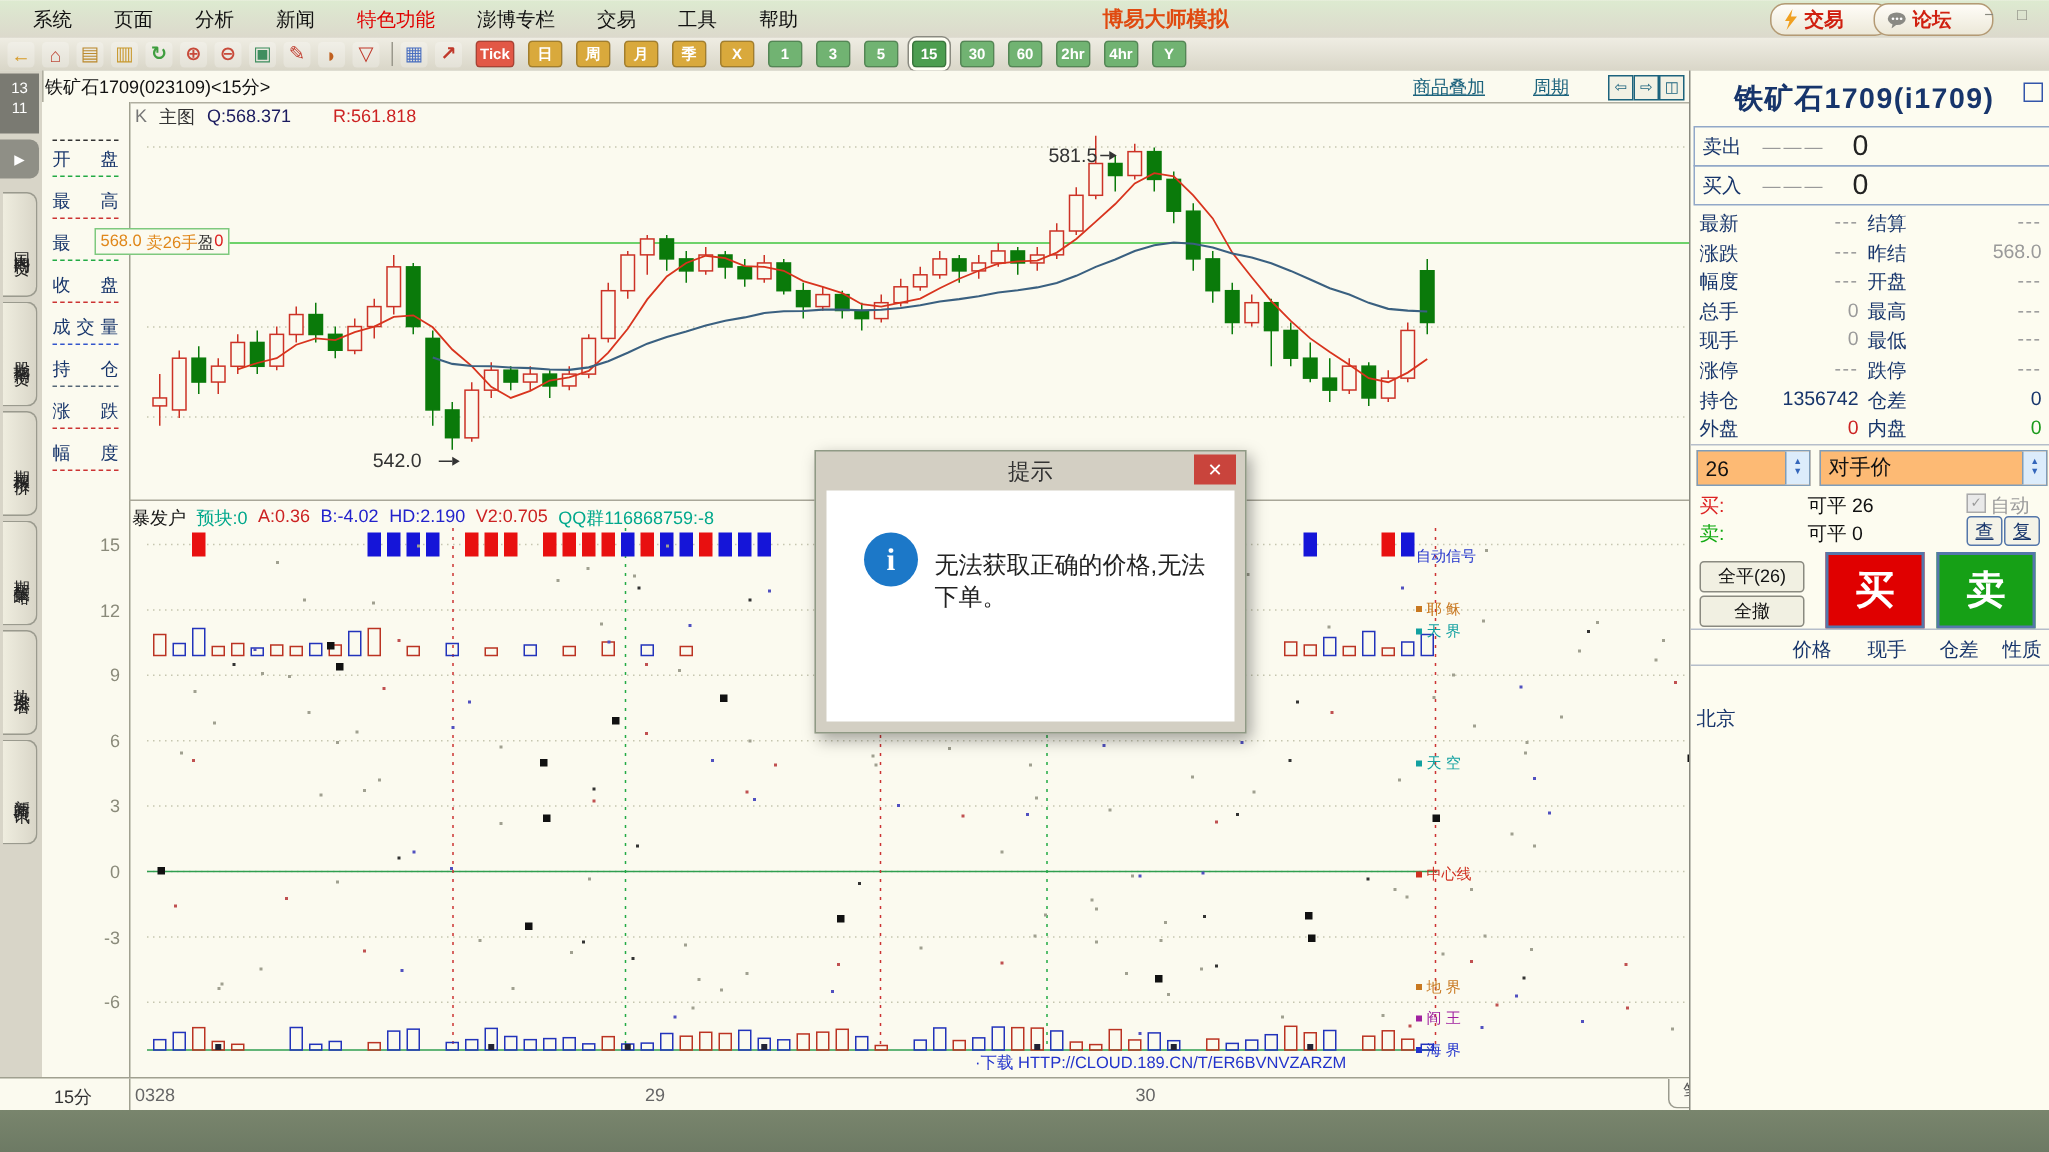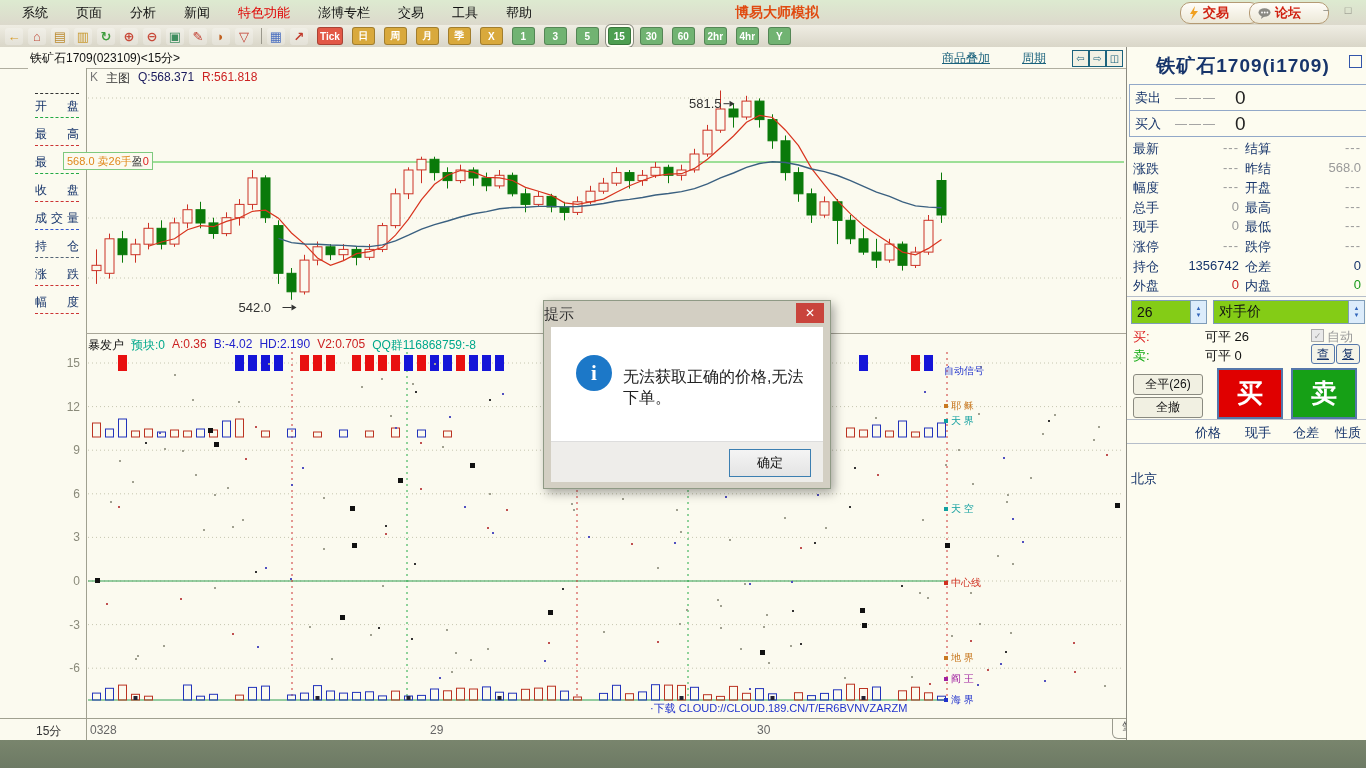--- a/index.html
+++ b/index.html
@@ -37,21 +37,21 @@
              display:flex;align-items:center;justify-content:center;font-size:9px;}
   .vtab{position:absolute;left:2px;width:22px;height:68px;border:1px solid #9a9a8e;border-left:none;border-radius:0 7px 7px 0;
         background:linear-gradient(90deg,#efeddf,#d9d6c8);writing-mode:vertical-rl;text-orientation:upright;
         display:flex;align-items:center;justify-content:center;font-size:11px;color:#222;letter-spacing:2px;}
   
   #leftpanel{left:28px;top:68px;width:58px;height:650px;background:#fbfaef;border-right:1px solid #a0a090;}
   .fdash{position:absolute;left:7px;width:44px;border-top:1px dashed #333;height:0;}
   .flab{position:absolute;left:7px;width:44px;display:flex;justify-content:space-between;font-size:12px;color:#17356b;}
   .ytick{position:absolute;left:2px;width:50px;text-align:right;color:#8a8a7a;font-size:12px;}
   
-  #chart-main,#chart-lower{background:transparent;}
+  #chart-main,#chart-lower{background:transparent;padding-left:10px;}
   #legend{left:90px;top:70px;display:flex;gap:8px;font-size:12px;}
   #marker{left:63px;top:152px;height:16px;border:1px solid #7ec97e;background:#fbfaef;font-size:11px;
           display:flex;align-items:center;padding:0 3px;z-index:3;}
   #divider-mid{left:86px;top:333px;width:1040px;height:1px;background:#a8a698;}
   #lower-header{left:88px;top:337px;display:flex;gap:7px;font-size:12px;z-index:2;}
   .rlab{position:absolute;font-size:10px;z-index:2;display:flex;align-items:center;gap:3px;justify-content:center;}
   .rlab .bt{width:4px;height:4px;display:inline-block;}
   #dl-text{left:650px;top:701px;font-size:11px;color:#2233cc;z-index:2;}
   
   #xaxis{left:0;top:718px;width:1126px;height:22px;background:#fbfaef;border-top:1px solid #a0a090;}
@@ -65,37 +65,37 @@
   #qtitle{left:0;top:6px;width:232px;text-align:center;font-size:19px;font-weight:bold;color:#17356b;letter-spacing:1px;}
   #qicon{left:222px;top:8px;width:11px;height:11px;border:1px solid #3355aa;background:#fdfcf0;}
   .qbox{position:absolute;left:2px;width:236px;height:25px;border:1px solid #92a8c8;display:flex;align-items:center;}
   .qbox .ql{margin-left:5px;font-size:13px;color:#17356b;width:40px;}
   .qbox .qd{color:#9a9a9a;letter-spacing:2px;width:60px;}
   .qbox .qv{font-size:19px;color:#222;}
   .grow{position:absolute;left:0;width:240px;height:19px;font-size:13px;}
   .grow span{position:absolute;top:1px;}
   .glab{color:#17356b;}
   .hline{position:absolute;left:0;width:240px;height:1px;background:#b6beca;}
-  .spinbox{position:absolute;height:22px;background:#84cc16;border:1px solid #7f9db9;display:flex;align-items:center;}
+  .spinbox{position:absolute;height:22px;background:#fdba74;border:1px solid #7f9db9;display:flex;align-items:center;}
   .spinbox .val{flex:1;padding-left:5px;font-size:14px;color:#111;}
   .spinner{width:15px;height:100%;background:#dcecfb;border-left:1px solid #7f9db9;display:flex;flex-direction:column;
            align-items:center;justify-content:center;font-size:6px;color:#3366bb;line-height:7px;}
   .smallbtn{position:absolute;width:22px;height:18px;border:1px solid #5577aa;border-radius:3px;background:#f4f3e8;
             font-size:12px;color:#17356b;display:flex;align-items:center;justify-content:center;text-decoration:underline;}
   .medbtn{position:absolute;width:68px;height:19px;border:1px solid #8a8a80;border-radius:3px;background:#f1f0e2;
           font-size:12px;color:#111;display:flex;align-items:center;justify-content:center;}
   .bigbtn{position:absolute;width:62px;height:47px;border:2px solid #5577aa;color:#fff;font-size:26px;font-weight:bold;
           display:flex;align-items:center;justify-content:center;}
   #chkauto{position:absolute;width:11px;height:11px;border:1px solid #aaa;background:#e9e9e9;color:#9a9a9a;font-size:9px;
            display:flex;align-items:center;justify-content:center;}
   .lhead{position:absolute;top:0;font-size:13px;color:#17356b;}
   
   #dialog{left:543px;top:300px;width:286px;height:187px;background:#d3cfc3;border:1px solid #8f9a85;z-index:50;
           box-shadow:3px 4px 10px rgba(0,0,0,.35);}
-  #dlg-title{left:0;top:4px;width:286px;font-size:15px;color:#333;}
+  #dlg-title{left:0;top:4px;width:286px;text-align:center;font-size:15px;color:#333;}
   #dlg-close{left:252px;top:2px;width:28px;height:20px;background:#c9443c;color:#fff;display:flex;align-items:center;
              justify-content:center;font-size:12px;font-weight:bold;}
   #dlg-body{left:7px;top:26px;width:272px;height:154px;background:#fff;}
   #dlg-icon{left:25px;top:28px;width:36px;height:36px;border-radius:50%;background:#1c78c8;color:#fff;
             display:flex;align-items:center;justify-content:center;font-size:21px;font-weight:bold;font-family:"Liberation Serif",serif;}
   #dlg-msg{left:72px;top:40px;width:195px;font-size:16px;color:#222;}
   #dlg-footer{left:0;top:114px;width:272px;height:40px;background:#eeedea;border-top:1px solid #ddd;}
   #dlg-ok{left:178px;top:7px;width:80px;height:26px;border:1px solid #3c7fb1;background:linear-gradient(#f4f4f4,#e4e4e4);
           font-size:13px;color:#111;display:flex;align-items:center;justify-content:center;}
   
@@ -176,20 +176,30 @@
 
   <div class="abs" id="subheader">
     <div class="abs" id="inst-title">铁矿石1709(023109)&lt;15分&gt;</div>
     <span class="tlink" style="left:942px;">商品叠加</span>
     <span class="tlink" style="left:1022px;">周期</span>
     <span class="sqbtn" style="left:1072px;">⇦</span>
     <span class="sqbtn" style="left:1089px;">⇨</span>
     <span class="sqbtn" style="left:1106px;">◫</span>
   </div>
 
+  <div class="abs" id="leftrail">
+    <div class="abs" id="corner">13<br>11</div>
+    <div class="abs" id="railarrow">▶</div>
+  <div class="vtab" style="top: 81px;">国内期货</div>
+      <div class="vtab" style="top: 154px;">股指期货</div>
+      <div class="vtab" style="top: 227px;">期权报价</div>
+      <div class="vtab" style="top: 300px;">期权策略</div>
+      <div class="vtab" style="top: 373px;">热点排名</div>
+      <div class="vtab" style="top: 446px;">新闻资讯</div>
+    </div>
 
   <div class="abs" id="leftpanel">
       <div class="fdash" style="top: 25px; border-top-color: rgb(51, 51, 51);"></div>
       <div class="flab" style="top: 30px;">
         <span>开</span>
         <span>盘</span>
       </div>
       <div class="fdash" style="top: 49px; border-top-color: rgb(34, 170, 68);"></div>
       <div class="flab" style="top: 58px;">
         <span>最</span>
@@ -382,21 +392,21 @@
         <polygon points="643.5,32.7 648.5,35.7 643.5,38.7" fill="#333"></polygon>
         <text x="152.5" y="243.5" font-size="13" fill="#333">542.0</text>
         <line x1="196.5" y1="239.5" x2="205.5" y2="239.5" stroke="#333"></line>
         <polygon points="205.5,236.5 210.5,239.5 205.5,242.5" fill="#333"></polygon>
       </svg>
   </div>
   <div class="abs" id="legend">
       <span style="color: rgb(119, 119, 119);">K</span>
       <span style="color: rgb(51, 51, 51);">主图</span>
       <span style="color: rgb(26, 26, 94);">Q:568.371</span>
-      <span style="color: rgb(204, 34, 34);">R:561.818</span>
+      <span style="color: rgb(204, 34, 34); margin-left: 20px;">R:561.818</span>
     </div>
   <div class="abs" id="marker">
     <span style="color:#e0871a;">568.0</span>
     <span style="color:#e0871a;margin-left:3px;">卖26手</span>
     <span style="color:#333;">盈</span>
     <span style="color:#dd2222;">0</span>
   </div>
   <div class="abs" id="divider-mid"></div>
 
   <div class="abs" style="left:86px;top:336px;width:1040px;height:382px;" id="chart-lower">
@@ -724,21 +734,21 @@
   </div>
   <div class="abs" id="lower-header">
       <span style="color: rgb(17, 17, 17);">暴发户</span>
       <span style="color: rgb(0, 168, 140);">预块:0</span>
       <span style="color: rgb(204, 34, 34);">A:0.36</span>
       <span style="color: rgb(34, 34, 204);">B:-4.02</span>
       <span style="color: rgb(34, 34, 204);">HD:2.190</span>
       <span style="color: rgb(204, 34, 34);">V2:0.705</span>
       <span style="color: rgb(0, 168, 140);">QQ群116868759:-8</span>
     </div>
-  <div class="abs" id="dl-text">·下载 CLOUD://CLOUD.189.CN/T/ER6BVNVZARZM</div>
+  <div class="abs" id="dl-text">·下载 HTTP://CLOUD.189.CN/T/ER6BVNVZARZM</div>
 
   <div class="abs" id="xaxis">
     <span id="period-label">15分</span>
     <span id="xaxis-vline"></span>
   <span class="xl" style="left: 90px;">0328</span>
       <span class="xl" style="left: 430px;">29</span>
       <span class="xl" style="left: 757px;">30</span>
     </div>
   <div class="btab" style="left:1112px;width:30px;">笔</div>
   <div class="btab" style="left:1146px;width:216px;"></div>
@@ -837,23 +847,20 @@
       </div>
     <div class="hline" style="top:396px;"></div>
   </div>
 
   <div class="abs" id="dialog">
     <div class="abs" id="dlg-title">提示</div>
     <div class="abs" id="dlg-close">✕</div>
     <div class="abs" id="dlg-body">
       <div class="abs" id="dlg-icon">i</div>
       <div class="abs" id="dlg-msg">无法获取正确的价格,无法下单。</div>
-      <div class="abs" id="dlg-footer">
-        <div class="abs" id="dlg-ok">确定</div>
-      </div>
     </div>
   </div>
 
   <div class="abs" id="taskbar">
 
     <div id="tk-apps"></div>
     <div id="tk-tray"></div>
 
   </div>
 

